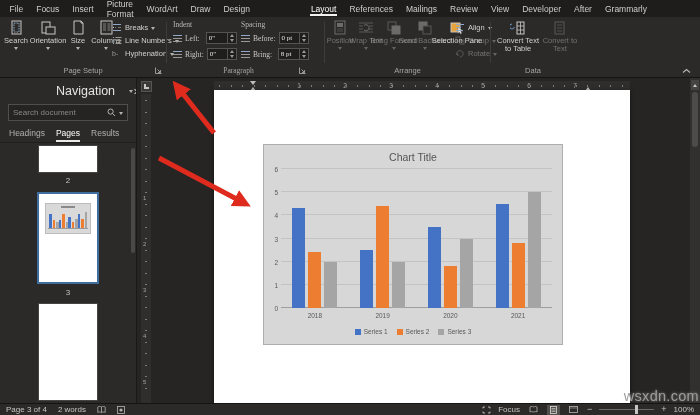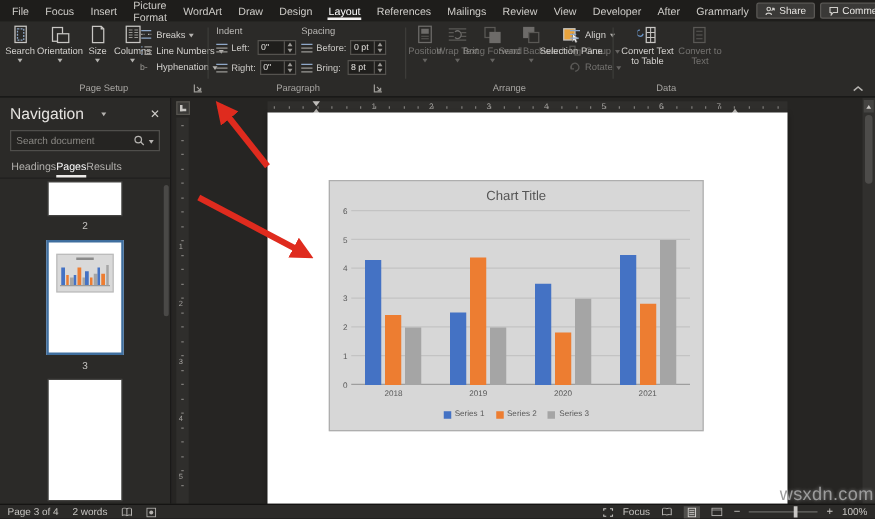--- a/index.html
+++ b/index.html
@@ -1,24 +1,24 @@
 <!DOCTYPE html>
 <html><head>
 <meta charset="utf-8">
 <style>
   html,body{margin:0;padding:0;background:#111;}
   *{box-sizing:border-box;}
   #app{position:relative;width:700px;height:415px;background:#262523;overflow:hidden;
        font-family:"Liberation Sans","DejaVu Sans",sans-serif;color:#d6d4d1;-webkit-user-select:none;}
 
   
-  .menubar{position:absolute;top:0;left:0;right:0;height:17px;background:#1e1d1b;display:flex;align-items:center;padding-left:3px;z-index:20;}
+  .menubar{position:absolute;top:0;left:0;right:0;height:17px;background:#1e1d1b;display:flex;align-items:center;padding-left:3px;z-index:20;gap:47px;}
   .mtabs{display:flex;height:100%;align-items:stretch;}
   .mtab{font-size:8.5px;color:#cfcdc9;padding:0 6.5px;display:flex;align-items:center;cursor:default;position:relative;}
-  .mtab.active{color:#fff;}
+  .mtab.active{color:#fff;margin-left:48px;}
   .mtab.active::after{content:"";position:absolute;left:6px;right:6px;bottom:1px;height:2px;background:#f3f2f1;}
   .mbar-right{margin-left:auto;display:flex;gap:4px;margin-right:4px;}
   .mb-btn{display:flex;align-items:center;gap:3px;height:13px;padding:0 6px;background:#3a3937;border:1px solid #5a5855;border-radius:2px;font-size:8px;color:#e8e6e3;}
   .mb-btn svg{display:block;}
 
   
   .ribbon{position:absolute;top:17px;left:0;right:0;height:61px;background:#2b2a28;border-bottom:1px solid #151413;z-index:15;}
   .rgroup{position:absolute;top:0;bottom:0;}
   .rsep{position:absolute;top:5px;bottom:14px;width:1px;background:#3d3c39;}
   .glabel{position:absolute;bottom:2px;left:0;right:0;text-align:center;font-size:7.5px;color:#a7a5a2;}
@@ -44,26 +44,26 @@
   .spin .up{border-bottom:3px solid #9b9995;}
   .spin .dn{border-top:3px solid #9b9995;}
   .collapse-chev{position:absolute;right:9px;bottom:3px;width:9px;height:6px;}
 
   
   .main{position:absolute;top:78px;left:0;right:0;bottom:12px;}
 
   
   .navpane{position:absolute;left:0;top:0;bottom:0;width:137px;background:#2b2a28;border-right:1px solid #1a1918;overflow:hidden;}
   .nav-head{display:flex;align-items:center;padding:6px 8px 3px 8px;}
-  .nav-title{font-size:12.5px;color:#e5e3e0;font-weight:400;}
+  .nav-title{font-size:12.5px;color:#e5e3e0;font-weight:400;margin-left:48px;}
   .nav-head .car{margin-left:14px;}
   .nav-close{margin-left:auto;font-size:9.5px;color:#cfcdc9;line-height:9px;}
   .nav-search{margin:3px 8px 0 8px;height:17px;background:#252422;border:1px solid #4f4e4b;display:flex;align-items:center;padding:0 4px;gap:3px;}
   .nav-search .ph{flex:1;font-size:8px;color:#8a8884;}
-  .nav-tabs{display:flex;padding:7px 9px 0 9px;border-bottom:1px solid #211f1e;}
+  .nav-tabs{display:flex;gap:11px;padding:7px 9px 0 9px;border-bottom:1px solid #211f1e;}
   .ntab{font-size:8.5px;color:#b2b0ad;padding-bottom:4px;position:relative;}
   .ntab.active{color:#fff;}
   .ntab.active::after{content:"";position:absolute;left:0;right:0;bottom:0;height:2px;background:#eceae8;}
   .thumbs{position:absolute;top:66px;left:0;right:0;bottom:0;display:flex;flex-direction:column;align-items:center;overflow:hidden;}
   .thumb-page{width:58px;background:#fff;box-shadow:0 0 0 1px #454442;}
   .thumb-num{font-size:8px;color:#c6c4c1;margin:4px 0 7px 0;}
   .thumb-sel{width:62px;height:92px;border:2px solid #3f6e9e;background:#fff;display:flex;justify-content:center;}
   .navscroll{position:absolute;right:1px;top:70px;width:4px;height:105px;background:#4a4947;border-radius:2px;}
 
   
@@ -227,21 +227,21 @@
         </div>
       </div>
       <div class="glabel">Page Setup</div>
       <svg class="launcher" viewBox="0 0 9 9">
           <path d="M1.5 1.5 v6 h6" fill="none" stroke="#9b9995"></path>
           <path d="M3.5 3.5 L6.5 6.5 M6.5 6.5 v-2.4 M6.5 6.5 h-2.4" stroke="#9b9995" fill="none"></path>
         </svg>
     </div>
     <i class="rsep" style="left:166px;"></i>
 
-    <div class="rgroup" style="left:167px;width:143px;">
+    <div class="rgroup" style="left:167px;width:143px;font-family:Liberation Serif, serif;">
       <div class="pcol" style="left:6px;width:64px;">
         <div class="ptitle">Indent</div>
         <div class="fld">
           <span class="fic"></span>
           <span class="flb" style="width:22px;">Left:</span>
           <span class="fin">
               <span class="fval">0"</span>
               <span class="spin">
                 <i class="up"></i>
                 <i class="dn"></i>

